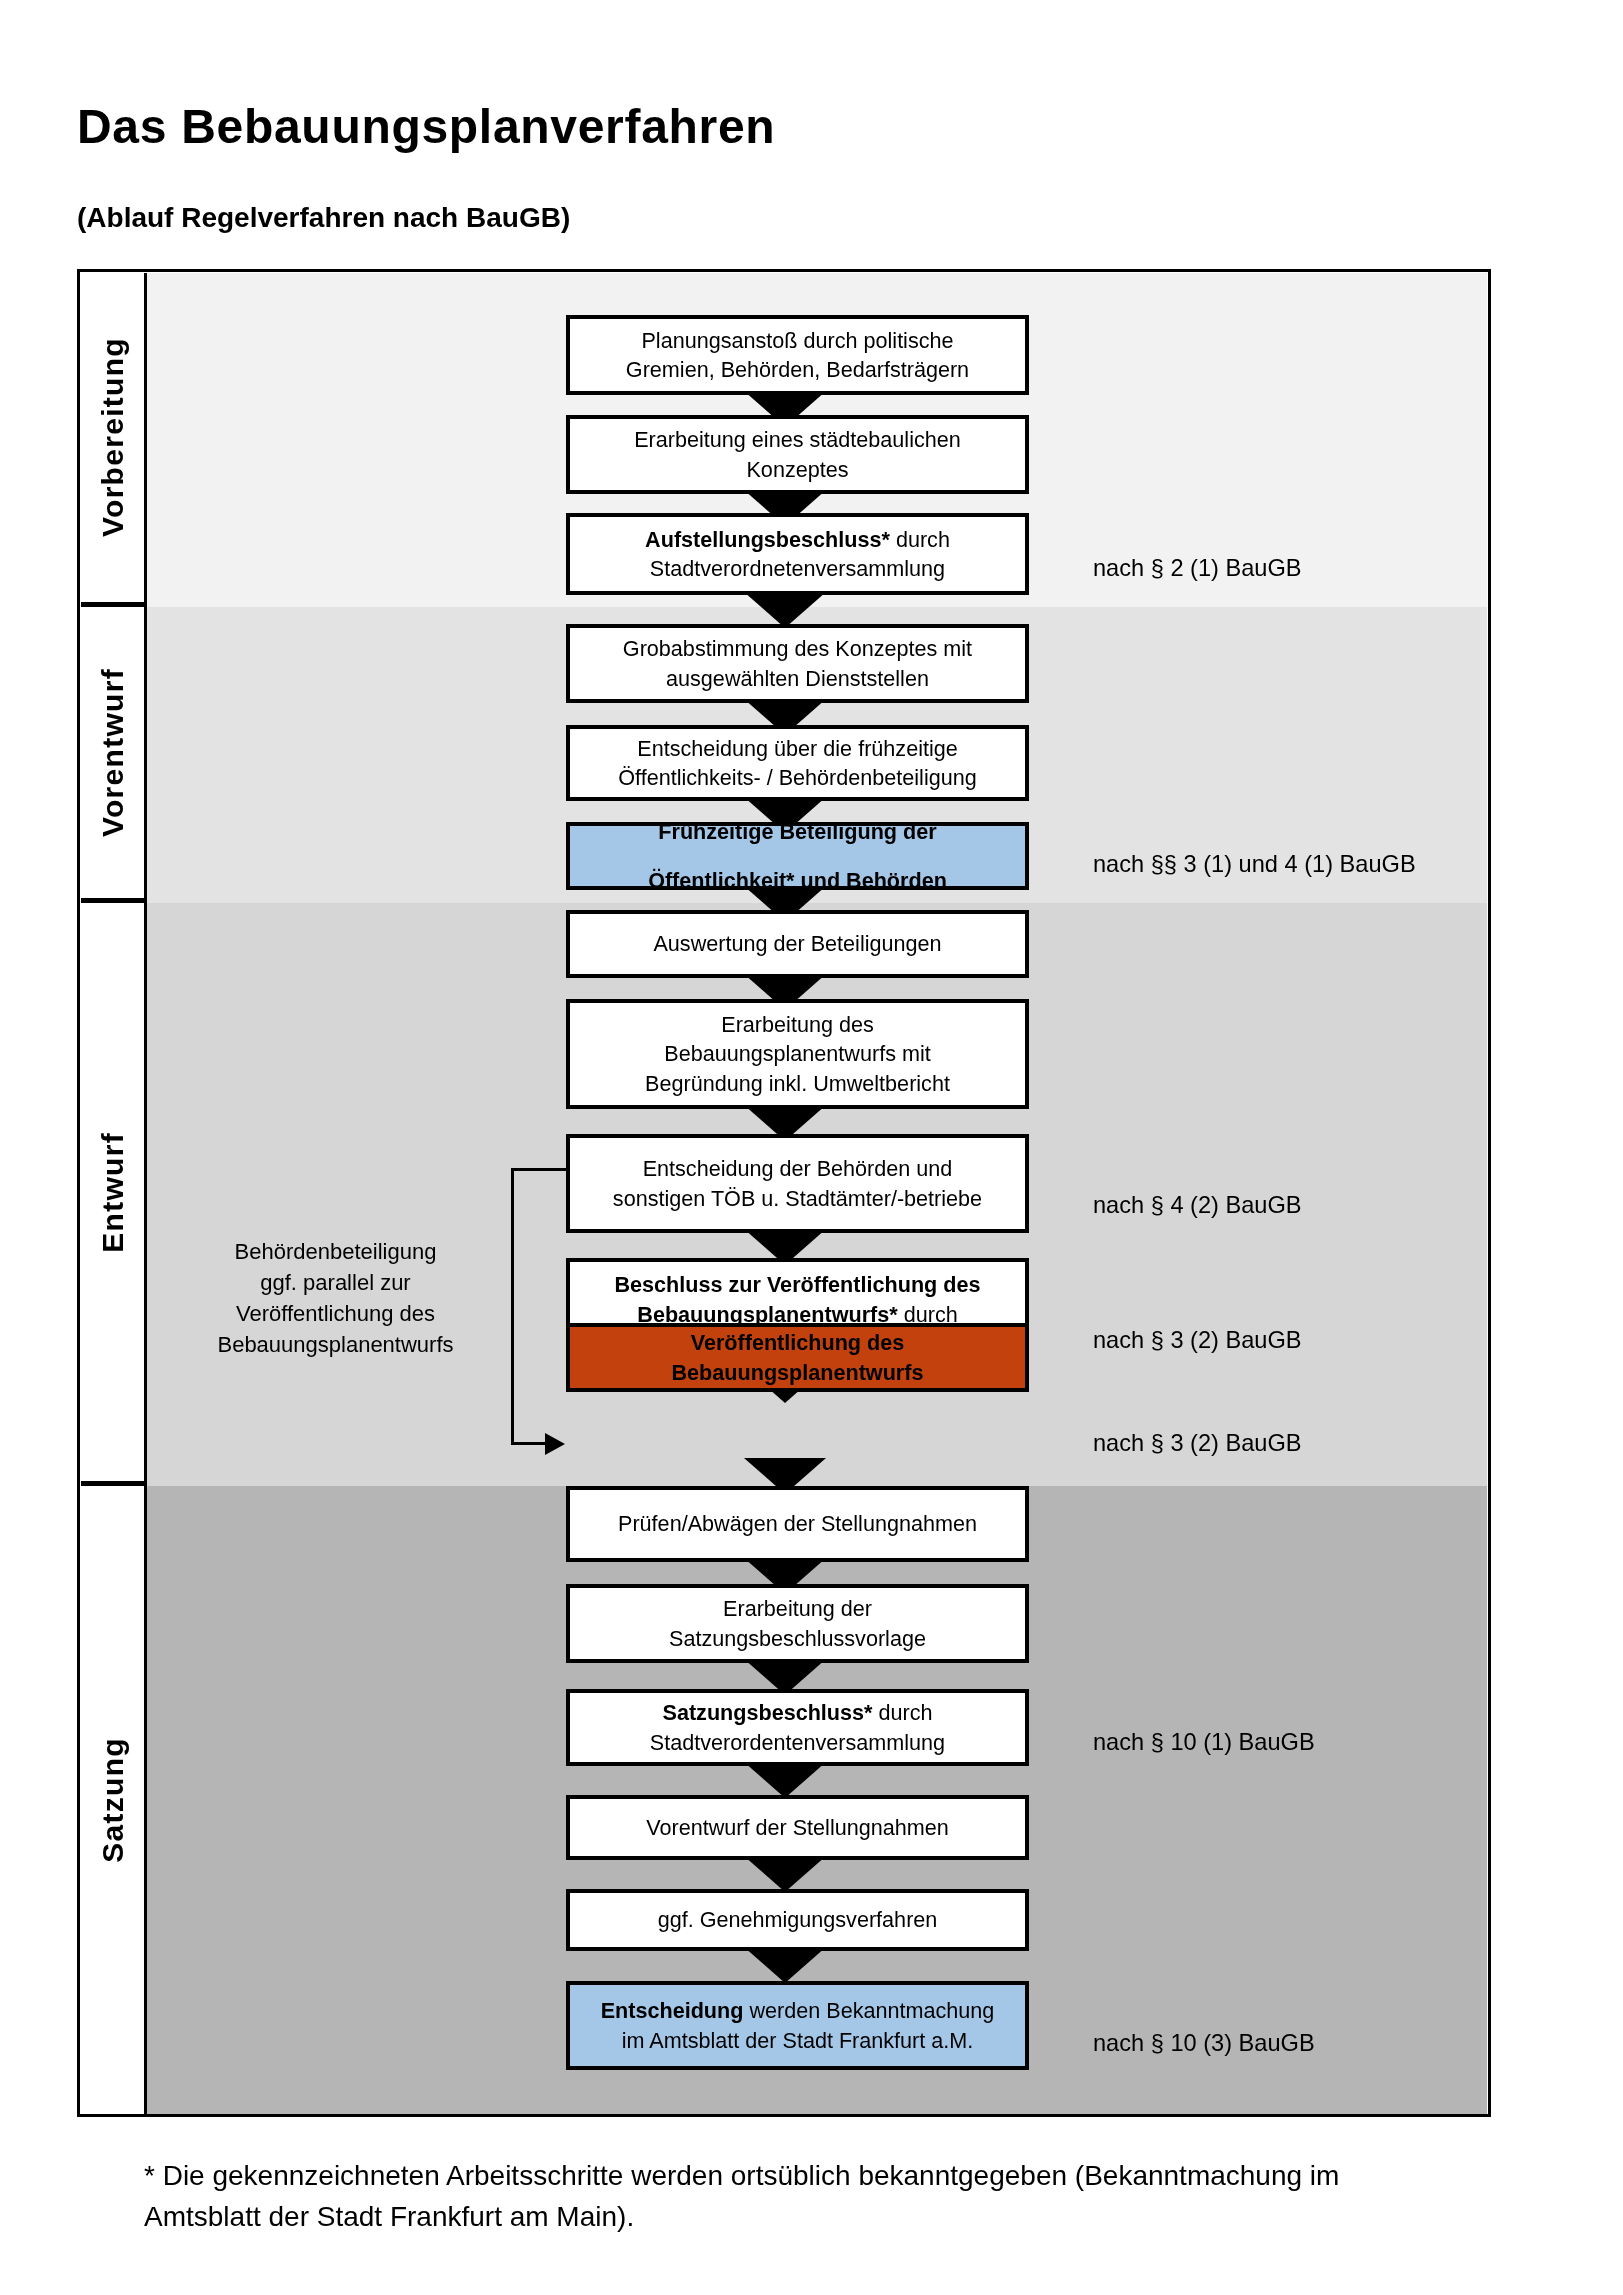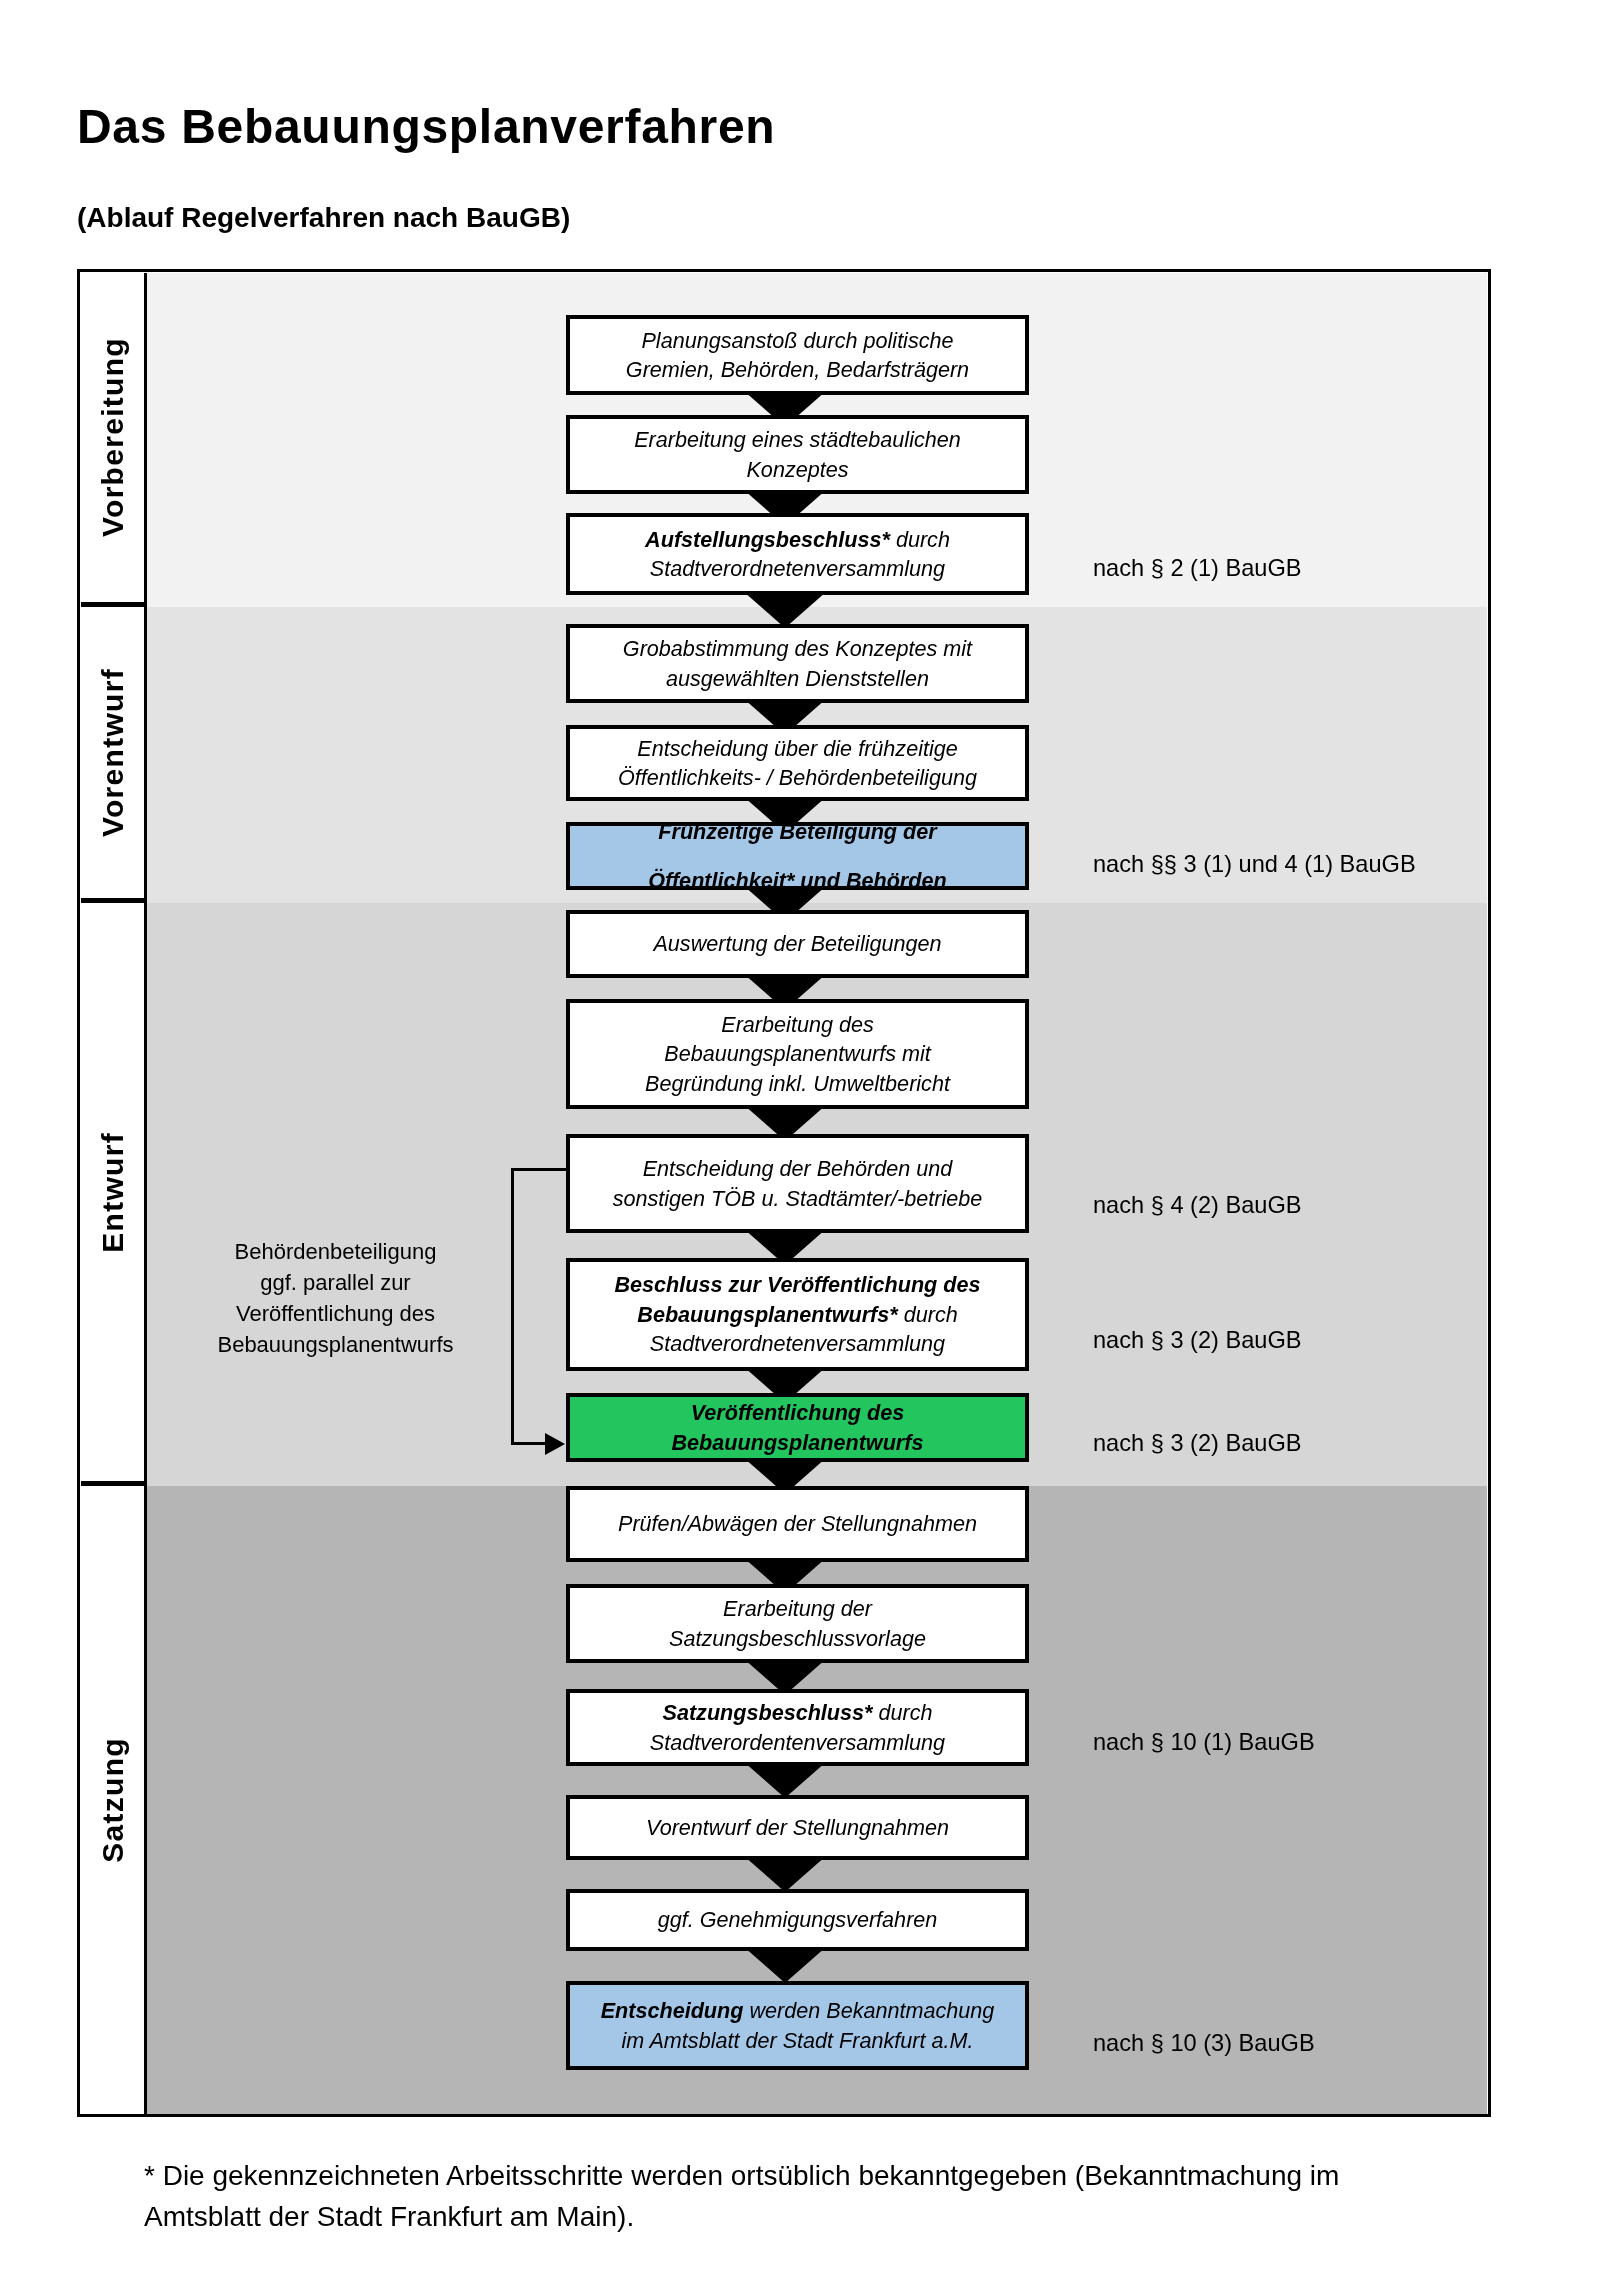--- a/index.html
+++ b/index.html
@@ -46,21 +46,21 @@
     left:77px;top:269px;width:1414px;height:1848px;
     border:3.9px solid #000;box-sizing:border-box;background:transparent;
   }
   
   .box{
     left:566px;width:463px;box-sizing:border-box;
     border:4.6px solid #000;background:#fff;
     display:flex;flex-direction:column;align-items:center;justify-content:center;
     text-align:center;font-size:21.6px;line-height:29.5px;
   }
-  .box .line{white-space:nowrap;font-style:italic;}
+  .box .line{white-space:nowrap;}
   
   .arrow{
     left:744px;width:0;height:0;
     border-left:41px solid transparent;border-right:41px solid transparent;
     border-top:36px solid #000;
   }
   
   .annot{
     left:1093px;height:29px;line-height:29px;font-size:23.6px;white-space:nowrap;
   }
@@ -171,21 +171,21 @@
 </div>
 <div class="abs arrow" style="top:1229px"></div>
 
 <div class="abs box" style="top:1258px;height:113px">
   <div class="line"><b>Beschluss zur Veröffentlichung des</b><span></span></div>
   <div class="line"><b>Bebauungsplanentwurfs*</b><span> durch</span></div>
   <div class="line"><b></b><span>Stadtverordnetenversammlung</span></div>
 </div>
 <div class="abs arrow" style="top:1367px"></div>
 
-<div class="abs box" style="top: 1393px; height: 69px; background: #22c55e;">
+<div class="abs box" style="top: 1323px; height: 69px; background: #c2410c;">
   <div class="line"><b>Veröffentlichung des</b><span></span></div>
   <div class="line"><b>Bebauungsplanentwurfs</b><span></span></div>
 </div>
 <div class="abs arrow" style="top:1458px"></div>
 
 <div class="abs box" style="top:1486px;height:76px">
   <div class="line"><b></b><span>Prüfen/Abwägen der Stellungnahmen</span></div>
 </div>
 <div class="abs arrow" style="top:1558px"></div>
 

